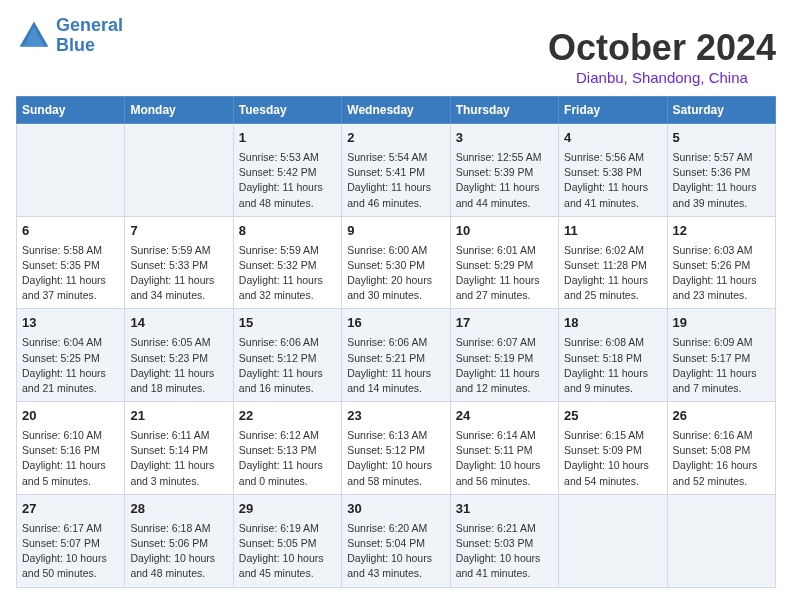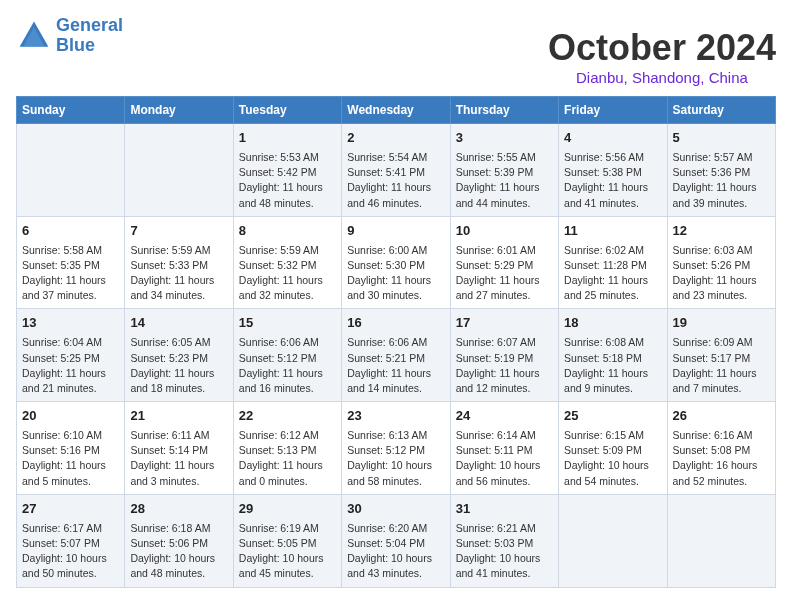--- a/index.html
+++ b/index.html
@@ -131,21 +131,21 @@
           <div>Daylight: 11 hours and 48 minutes.</div>
         </td>
         <td>
           <span class="day-num">2</span>
           <div>Sunrise: 5:54 AM</div>
           <div>Sunset: 5:41 PM</div>
           <div>Daylight: 11 hours and 46 minutes.</div>
         </td>
         <td>
           <span class="day-num">3</span>
-          <div>Sunrise: 5:55 AM</div>
+          <div>Sunrise: 12:55 AM</div>
           <div>Sunset: 5:39 PM</div>
           <div>Daylight: 11 hours and 44 minutes.</div>
         </td>
         <td>
           <span class="day-num">4</span>
           <div>Sunrise: 5:56 AM</div>
           <div>Sunset: 5:38 PM</div>
           <div>Daylight: 11 hours and 41 minutes.</div>
         </td>
         <td>
@@ -171,21 +171,21 @@
         <td>
           <span class="day-num">8</span>
           <div>Sunrise: 5:59 AM</div>
           <div>Sunset: 5:32 PM</div>
           <div>Daylight: 11 hours and 32 minutes.</div>
         </td>
         <td>
           <span class="day-num">9</span>
           <div>Sunrise: 6:00 AM</div>
           <div>Sunset: 5:30 PM</div>
-          <div>Daylight: 11 hours and 30 minutes.</div>
+          <div>Daylight: 20 hours and 30 minutes.</div>
         </td>
         <td>
           <span class="day-num">10</span>
           <div>Sunrise: 6:01 AM</div>
           <div>Sunset: 5:29 PM</div>
           <div>Daylight: 11 hours and 27 minutes.</div>
         </td>
         <td>
           <span class="day-num">11</span>
           <div>Sunrise: 6:02 AM</div>

